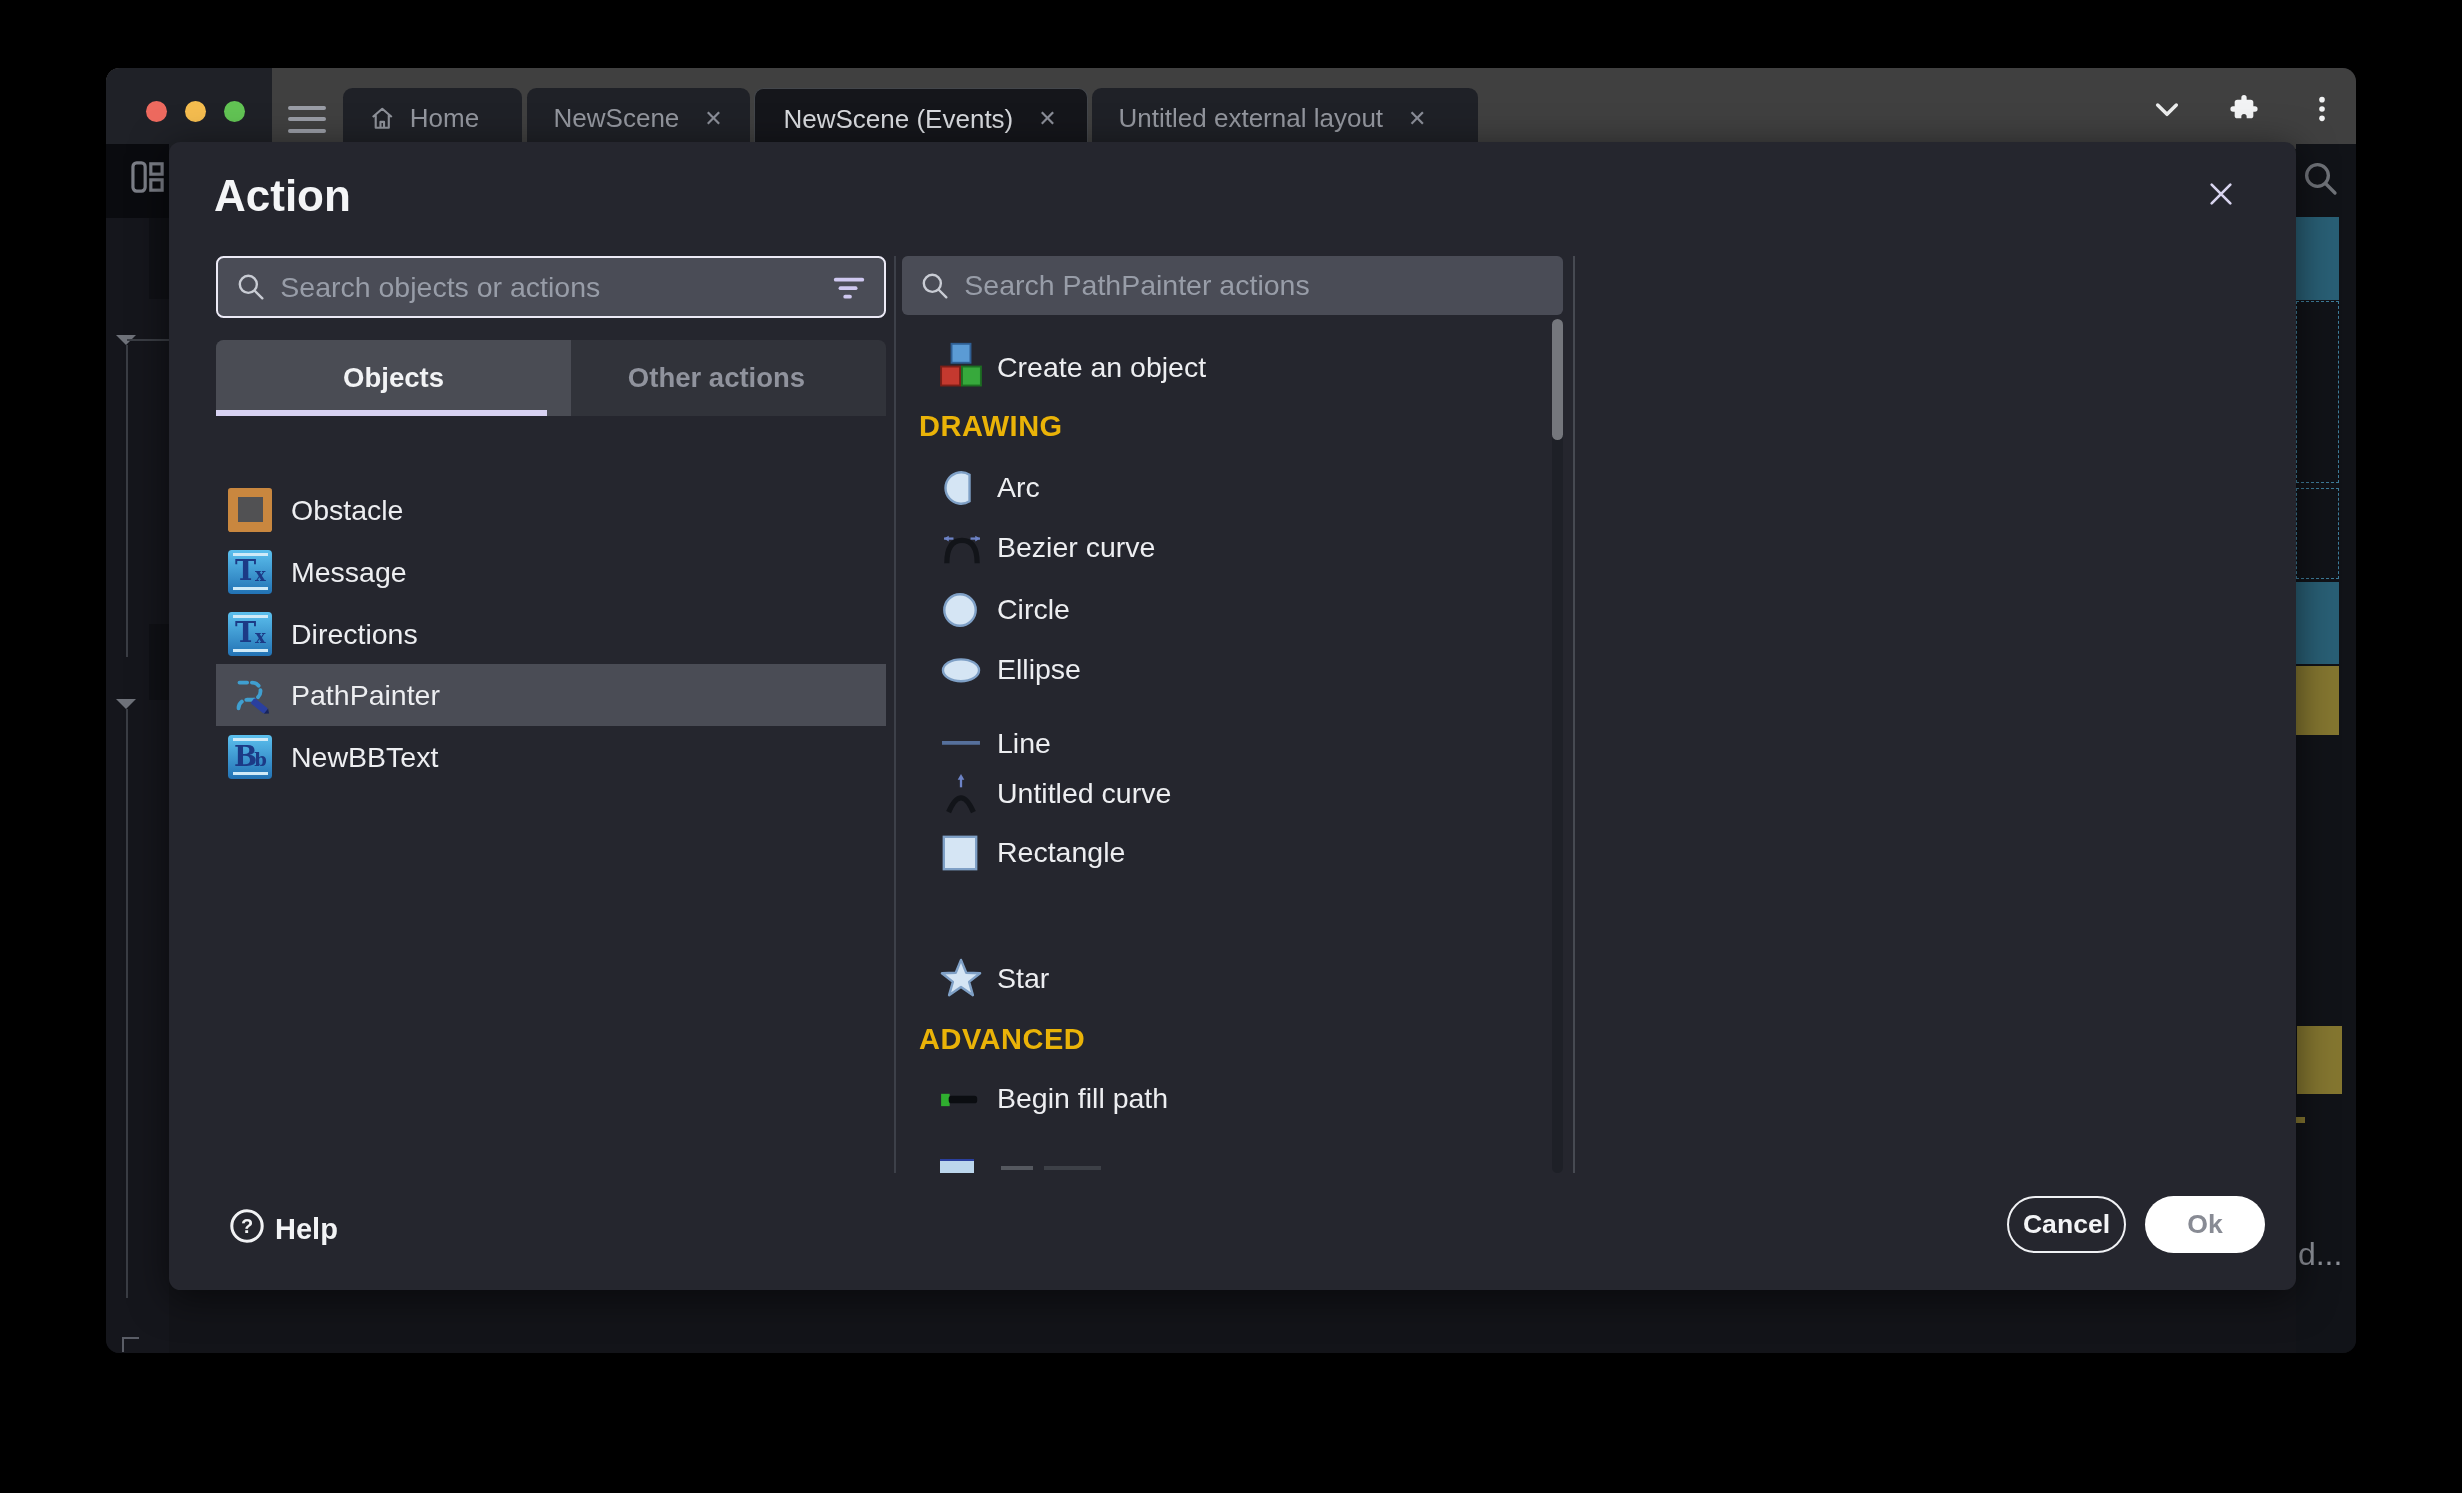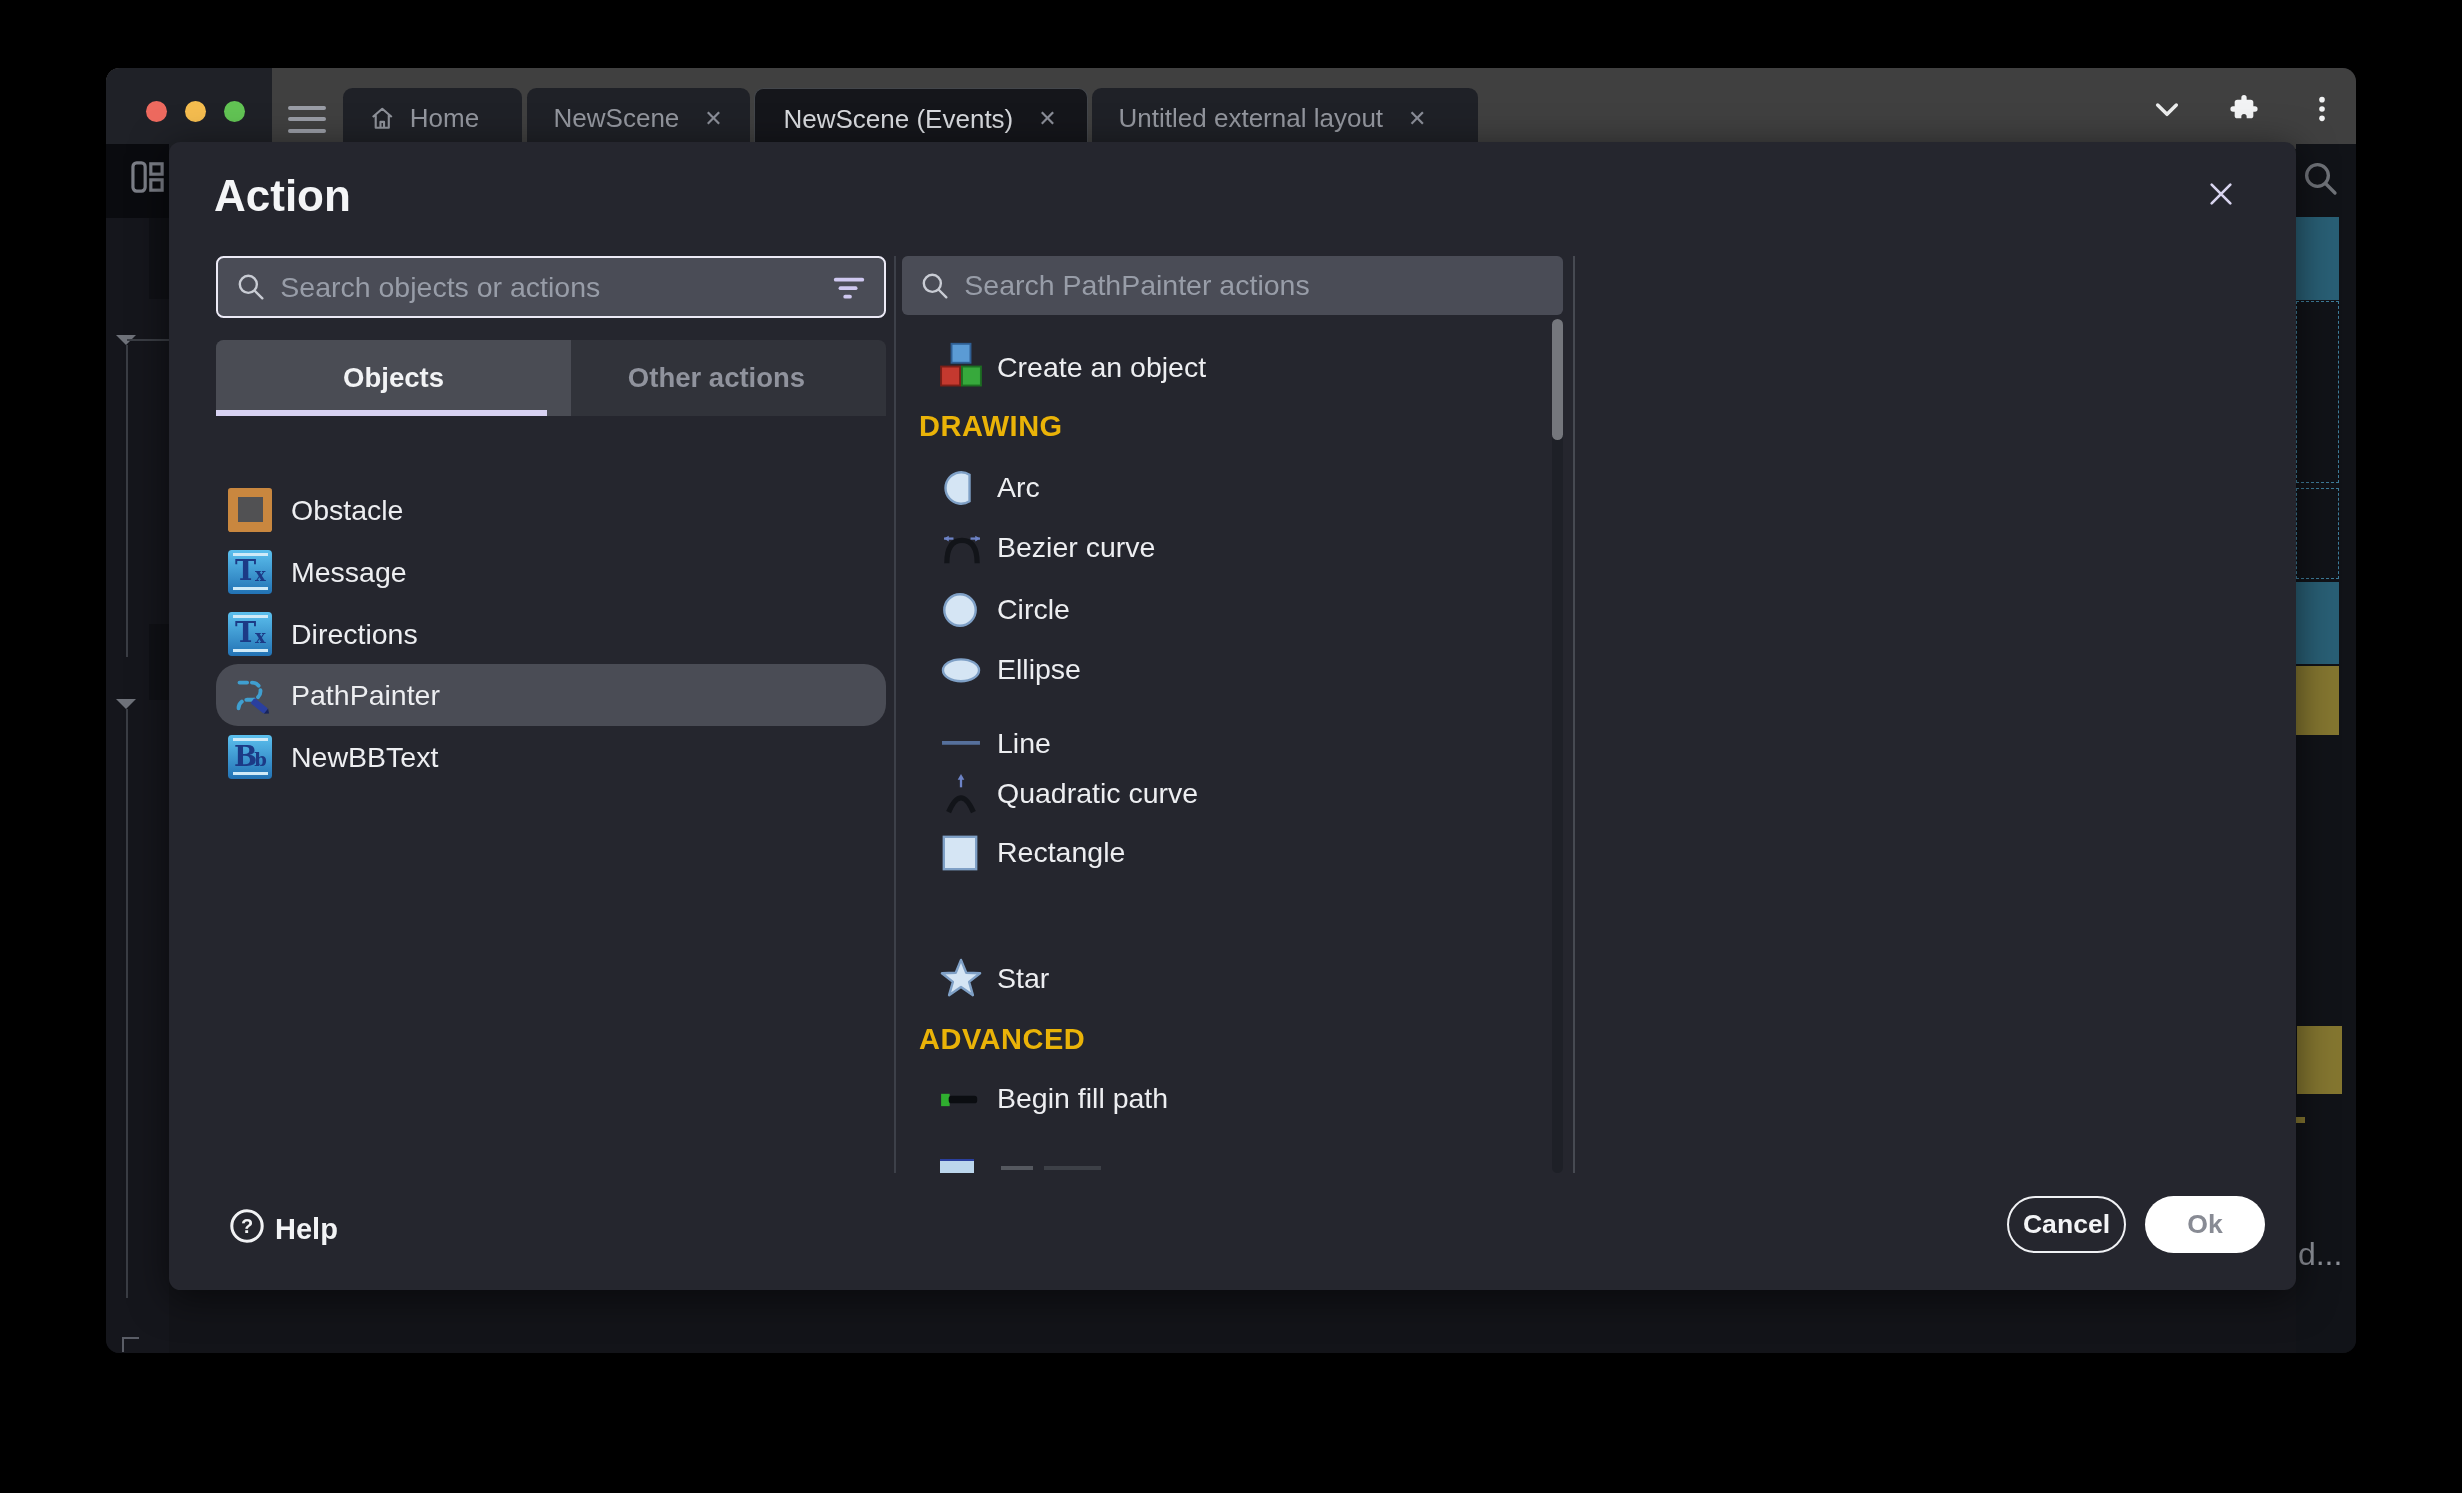--- a/index.html
+++ b/index.html
@@ -40,21 +40,21 @@
   .search input { flex:1; background:transparent; border:none; outline:none; color:#e8eaee;
                   font-size:28.5px; font-family:"Liberation Sans",sans-serif; }
   .search input::placeholder { color:#989da8; opacity:1; }
   .ltabs { position:absolute; left:47px; top:198px; width:670px; height:76px; background:#31333a;
            border-radius:7.6px 7.6px 0 0; overflow:hidden; }
   .ltab { position:absolute; top:0; height:76px; display:flex; align-items:center; justify-content:center;
           font-size:27.5px; font-weight:bold; color:#90939d; cursor:pointer; }
   .ltab.on { background:#4a4c54; color:#f2f3f5; }
   .underline { position:absolute; left:0; bottom:0; width:331px; height:5.7px; background:#d8d2f2; }
   .orow { position:absolute; left:47px; width:670px; height:62px; display:flex; align-items:center; cursor:pointer; }
-  .orow.sel { background:#4a4c55;border-radius:22px; }
+  .orow.sel { background:#4a4c55; }
   .orow .oicon { position:absolute; left:12.3px; top:8.5px; width:44px; height:44px; }
   .orow .olabel { position:absolute; left:75px; font-size:28.5px; color:#edeef1; }
   .alist { position:absolute; left:733px; top:177px; width:661px; height:854px; overflow:hidden; }
   .arow { position:absolute; left:0; width:627px; height:59px; cursor:pointer; }
   .arow .alabel { position:absolute; left:95px; top:13.3px; font-size:28.5px; color:#edeef1; }
   .ahead { position:absolute; left:17px; font-size:29px; font-weight:bold; letter-spacing:0.5px; color:#eab308; }
   .aicon { position:absolute; left:38px; }
   .divline { position:absolute; width:1.9px; background:#3d4049; }
   .sbtrack { position:absolute; left:650px; top:0; width:11.4px; height:854px; background:#1e2027; border-radius:5.7px; }
   .sbthumb { position:absolute; left:650px; top:0; width:11.4px; height:121px; background:#75777d; border-radius:5.7px; }
@@ -293,21 +293,21 @@
           </svg>
           <span class="alabel">Line</span>
         </div>
 
         <div class="arow" style="top:445px;">
           <svg class="aicon" style="top:7.6px;" width="42" height="44" viewBox="0 0 44 46">
             <path d="M9 42 Q22 12 35 42" fill="none" stroke="#121419" stroke-width="5.5"></path>
             <line x1="22" y1="16" x2="22" y2="6" stroke="#6d83c6" stroke-width="2.4"></line>
             <polygon points="22,2 18.5,8 25.5,8" fill="#6d83c6"></polygon>
           </svg>
-          <span class="alabel">Quadratic curve</span>
+          <span class="alabel">Untitled curve</span>
         </div>
 
         <div class="arow" style="top:504px;">
           <svg class="aicon" style="top:9.5px;" width="40" height="40" viewBox="0 0 42 42">
             <rect x="4" y="4" width="34" height="34" class="shape-fill"></rect>
           </svg>
           <span class="alabel">Rectangle</span>
         </div>
 
 

